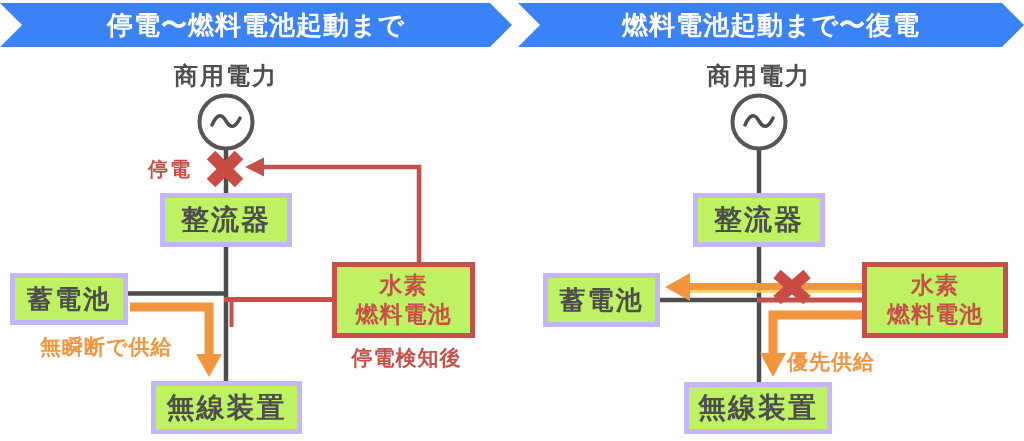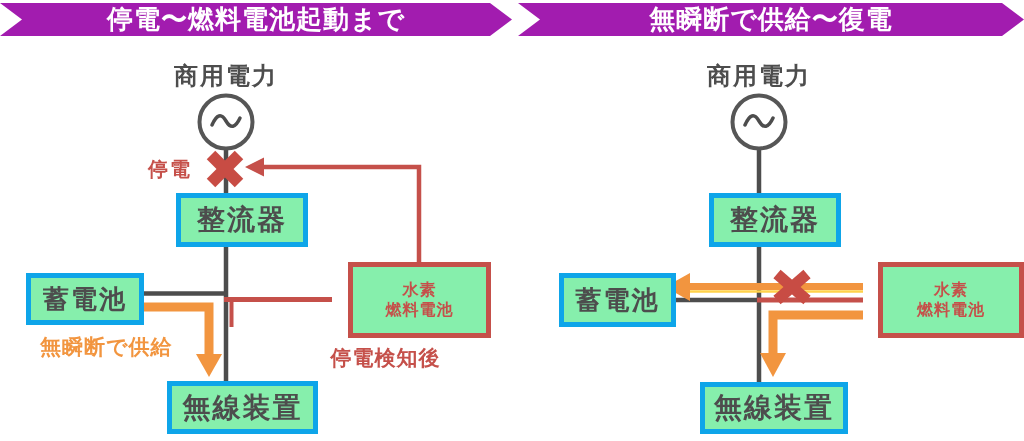--- a/index.html
+++ b/index.html
@@ -1,52 +1,52 @@
 <!DOCTYPE html>
 <html><head>
 <meta charset="utf-8">
 <style>
   html,body { margin:0; padding:0; background:#fff; }
   #canvas {
     position:relative; width:1024px; height:441px; background:#ffffff;
     font-family:"Liberation Sans","DejaVu Sans",sans-serif; overflow:hidden;
   }
   .banner {
-    position:absolute; top:3px; height:33px; background:#a21caf;
+    position:absolute; top:3px; height:44px; background:#3b82f6;
     display:flex; align-items:center; justify-content:center;
     color:#ffffff; font-size:26px; font-weight:700; letter-spacing:1px;
   }
   #banner-left  { left:0;   width:512px;
     clip-path:polygon(0 0,490px 0,512px 50%,490px 100%,0 100%,22px 50%); }
   #banner-right { left:518px; width:506px;
     clip-path:polygon(0 0,484px 0,506px 50%,484px 100%,0 100%,22px 50%); }
   svg.overlay { position:absolute; left:0; top:0; }
   .box {
-    position:absolute; box-sizing:border-box; background:#86efac;
-    border:5px solid #0ea5e9; display:flex; align-items:center; justify-content:center;
-    color:#4d4d4d; font-size:28px; font-weight:700; letter-spacing:2px; text-align:center;margin-left:16px;
+    position:absolute; box-sizing:border-box; background:#bef264;
+    border:5px solid #c4b5fd; display:flex; align-items:center; justify-content:center;
+    color:#4d4d4d; font-size:28px; font-weight:700; letter-spacing:2px; text-align:center;
   }
-  .box.red { border-color:#c5504a; color:#c5504a; font-size:16px; letter-spacing:1px; line-height:1.25; }
+  .box.red { border-color:#c5504a; color:#c5504a; font-size:23px; letter-spacing:1px; line-height:1.25; }
   .lbl { position:absolute; font-weight:700; white-space:nowrap; }
   .lbl.gray   { color:#4d4d4d; font-size:24px; letter-spacing:2px; }
   .lbl.red    { color:#c5504a; }
   .lbl.orange { color:#f2953f; font-size:21px; letter-spacing:1px; }
   .note { position:absolute; color:#c5504a; font-size:21px; font-weight:700;
           text-align:center; line-height:1.3; letter-spacing:1px; }
 </style>
 </head>
 <body>
 
 <div id="canvas">
 
   <div id="banner-left" class="banner">
     <span>停電〜燃料電池起動まで</span>
   </div>
   <div id="banner-right" class="banner">
-    <span>無瞬断で供給〜復電</span>
+    <span>燃料電池起動まで〜復電</span>
   </div>
 
   <svg class="overlay" width="1024" height="441" viewBox="0 0 1024 441">
 
     <g>
 
       <line x1="226" y1="148" x2="226" y2="195" stroke="#4d4d4d" stroke-width="4.5"></line>
 
       <line x1="226" y1="245" x2="226" y2="383" stroke="#4d4d4d" stroke-width="4.5"></line>
 
@@ -104,21 +104,21 @@
     <span>蓄電池</span>
   </div>
 
   <div class="box red" style="left:332px; top:262px; width:143px; height:76px;">
     <span>
       <span>水素</span><br>
       <span>燃料電池</span>
     </span>
   </div>
 
-  <div class="note" style="left:314px; top:344px; width:143px;">
+  <div class="note" style="left:335px; top:344px; width:143px;">
     <span>停電検知後</span><br>
   </div>
 
   <div class="lbl orange" style="left:40px; top:333px;">無瞬断で供給</div>
 
   <div class="box" style="left:151px; top:381px; width:151px; height:53px;">
     <span>無線装置</span>
   </div>
 
   <div class="lbl gray" style="left:683px; top:60px; width:152px; text-align:center;">商用電力</div>
@@ -131,18 +131,19 @@
     <span>蓄電池</span>
   </div>
 
   <div class="box red" style="left:862px; top:262px; width:146px; height:76px;">
     <span>
       <span>水素</span><br>
       <span>燃料電池</span>
     </span>
   </div>
 
+  <div class="lbl orange" style="left:787px; top:348px;">優先供給</div>
 
   <div class="box" style="left:684px; top:382px; width:148px; height:52px;">
     <span>無線装置</span>
   </div>
 
 </div>
 
 </body></html>

